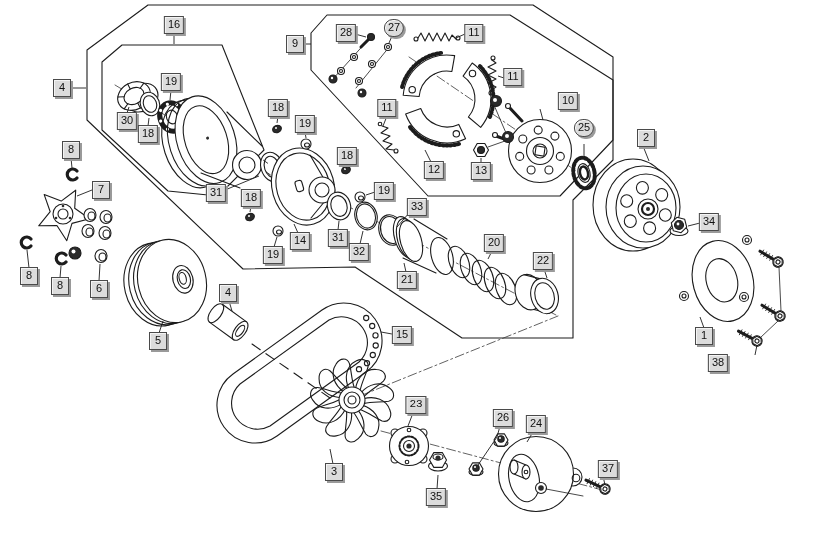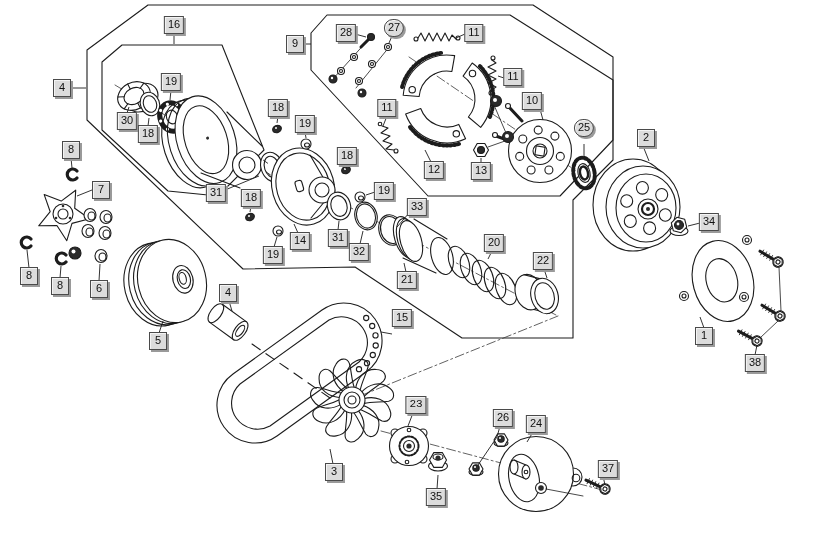--- a/index.html
+++ b/index.html
@@ -469,28 +469,28 @@
       <div class="callout" style="left: 646px; top: 138px;">2</div>
       <div class="callout" style="left: 334px; top: 472px;">3</div>
       <div class="callout" style="left: 228px; top: 293px;">4</div>
       <div class="callout" style="left: 158px; top: 341px;">5</div>
       <div class="callout" style="left: 99px; top: 289px;">6</div>
       <div class="callout" style="left: 101px; top: 190px;">7</div>
       <div class="callout" style="left: 71px; top: 150px;">8</div>
       <div class="callout" style="left: 29px; top: 276px;">8</div>
       <div class="callout" style="left: 60px; top: 286px;">8</div>
       <div class="callout" style="left: 295px; top: 44px;">9</div>
-      <div class="callout" style="left: 532px; top: 101px;">10</div>
+      <div class="callout" style="left: 568px; top: 101px;">10</div>
       <div class="callout" style="left: 387px; top: 108px;">11</div>
       <div class="callout" style="left: 474px; top: 33px;">11</div>
       <div class="callout" style="left: 513px; top: 77px;">11</div>
       <div class="callout" style="left: 434px; top: 170px;">12</div>
       <div class="callout" style="left: 481px; top: 171px;">13</div>
       <div class="callout" style="left: 62px; top: 88px;">4</div>
-      <div class="callout" style="left: 402px; top: 318px;">15</div>
+      <div class="callout" style="left: 402px; top: 335px;">15</div>
       <div class="callout" style="left: 174px; top: 25px;">16</div>
       <div class="callout" style="left: 300px; top: 241px;">14</div>
       <div class="callout" style="left: 278px; top: 108px;">18</div>
       <div class="callout" style="left: 347px; top: 156px;">18</div>
       <div class="callout" style="left: 251px; top: 198px;">18</div>
       <div class="callout" style="left: 305px; top: 124px;">19</div>
       <div class="callout" style="left: 384px; top: 191px;">19</div>
       <div class="callout" style="left: 273px; top: 255px;">19</div>
       <div class="callout" style="left: 494px; top: 243px;">20</div>
       <div class="callout" style="left: 407px; top: 280px;">21</div>
@@ -504,16 +504,16 @@
       <div class="callout" style="left: 171px; top: 82px;">19</div>
       <div class="callout" style="left: 127px; top: 121px;">30</div>
       <div class="callout" style="left: 216px; top: 193px;">31</div>
       <div class="callout" style="left: 338px; top: 238px;">31</div>
       <div class="callout" style="left: 359px; top: 252px;">32</div>
       <div class="callout" style="left: 417px; top: 207px;">33</div>
       <div class="callout" style="left: 709px; top: 222px;">34</div>
       <div class="callout" style="left: 436px; top: 497px;">35</div>
       <div class="callout" style="left: 148px; top: 134px;">18</div>
       <div class="callout" style="left: 608px; top: 469px;">37</div>
-      <div class="callout" style="left: 755px; top: 363px;">38</div>
+      <div class="callout" style="left: 718px; top: 363px;">38</div>
     </div>
 
 </div>
 
 </body></html>

